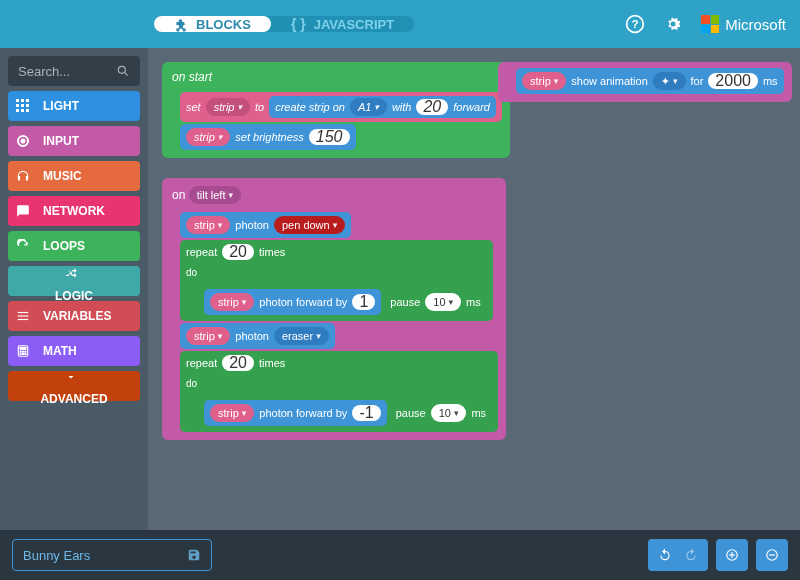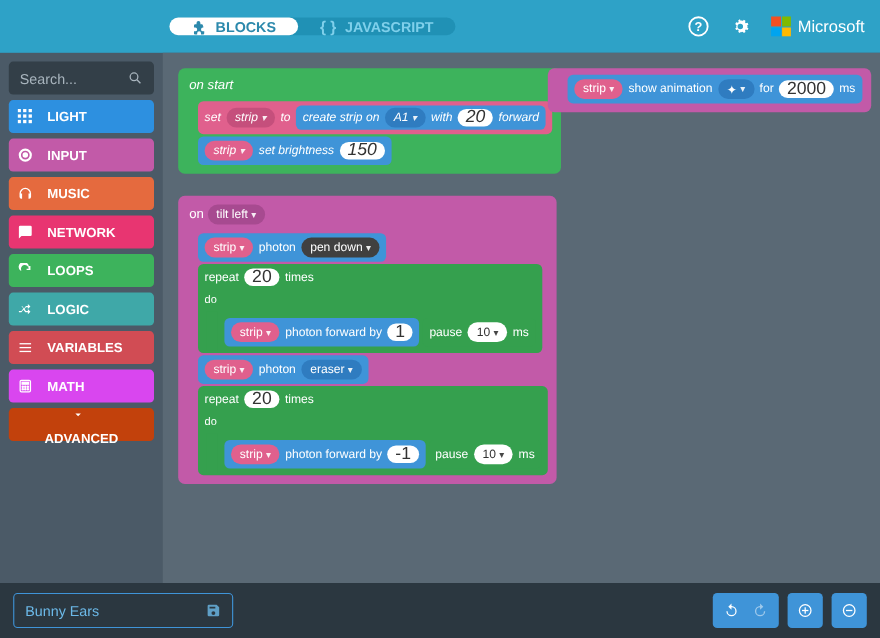--- a/index.html
+++ b/index.html
@@ -21,23 +21,23 @@
   .sidebar { position:absolute; top:48px; left:0; width:148px; bottom:50px; padding:8px 8px; display:flex; flex-direction:column; gap:5px;}
   .search { background:#333f48; border-radius:4px; height:30px; display:flex; align-items:center; padding:0 10px; color:#a8b4bd; font-size:13px;}
   .search svg { margin-left:auto; }
   .cat { height:30px; border-radius:4px; display:flex; align-items:center; padding:0 8px; color:#fff; font-weight:700; font-size:12px; cursor:pointer; gap:9px;}
   .cat .cic { width:18px; text-align:center; font-size:13px; font-weight:900;}
   .cat-light   { background:#2d90e0; }
   .cat-input   { background:#c25aa8; }
   .cat-music   { background:#e56a3e; }
   .cat-network { background:#e83571; }
   .cat-loops   { background:#3db35c; }
-  .cat-logic   { background:#3fa8a8; }
+  .cat-logic   { background:#3fa8a8;flex-direction:column; }
   .cat-vars    { background:#d14c54; }
-  .cat-math    { background:#d946ef; }
+  .cat-math    { background:#8b5cf6; }
   .cat-adv     { background:#c2410c;flex-direction:column; }
   
   .workspace { position:absolute; top:48px; left:148px; right:0; bottom:50px; background:#5a6975; overflow:hidden; }
   .ws-pad { position:absolute; inset:0; }
   
   .hat { position:absolute; border-radius:6px; padding:6px 8px 8px 8px; color:#fff; font-size:12px; }
   .hat-header { padding:2px 4px 8px 2px; font-weight:500; }
   .stack { margin-left:10px; display:flex; flex-direction:column; gap:2px; }
   .blk { border-radius:5px; padding:4px 6px; display:inline-flex; align-items:center; gap:5px; color:#fff; font-size:11px; white-space:nowrap; width:max-content;}
   .pill { background:#fff; color:#333; border-radius:10px; padding:0 7px; font-size:16px; line-height:16px; height:16px; display:inline-flex; align-items:center;}
@@ -243,21 +243,21 @@
 
     <div class="hat bg-pinkhat" style="top:130px; left:14px;">
       <div class="hat-header">
         <span>on</span>
         <span class="dd" style="background:#a74a90">tilt left</span>
       </div>
       <div class="stack">
         <div class="blk bg-blue">
           <span class="dd dd-pink">strip</span>
           <span>photon</span>
-          <span class="dd" style="background:#404040">pen down</span>
+          <span class="dd" style="background:#b91c1c">pen down</span>
         </div>
 
         <div class="blk bg-green2" style="flex-direction:column; align-items:flex-start; padding:4px 6px 2px 6px;">
           <div style="display:flex; gap:5px; align-items:center;">
             <span>repeat</span>
             <span class="pill">20</span>
             <span>times</span>
           </div>
           <div style="font-size:10px; margin-top:2px;">do</div>
           <div class="lp-body">

